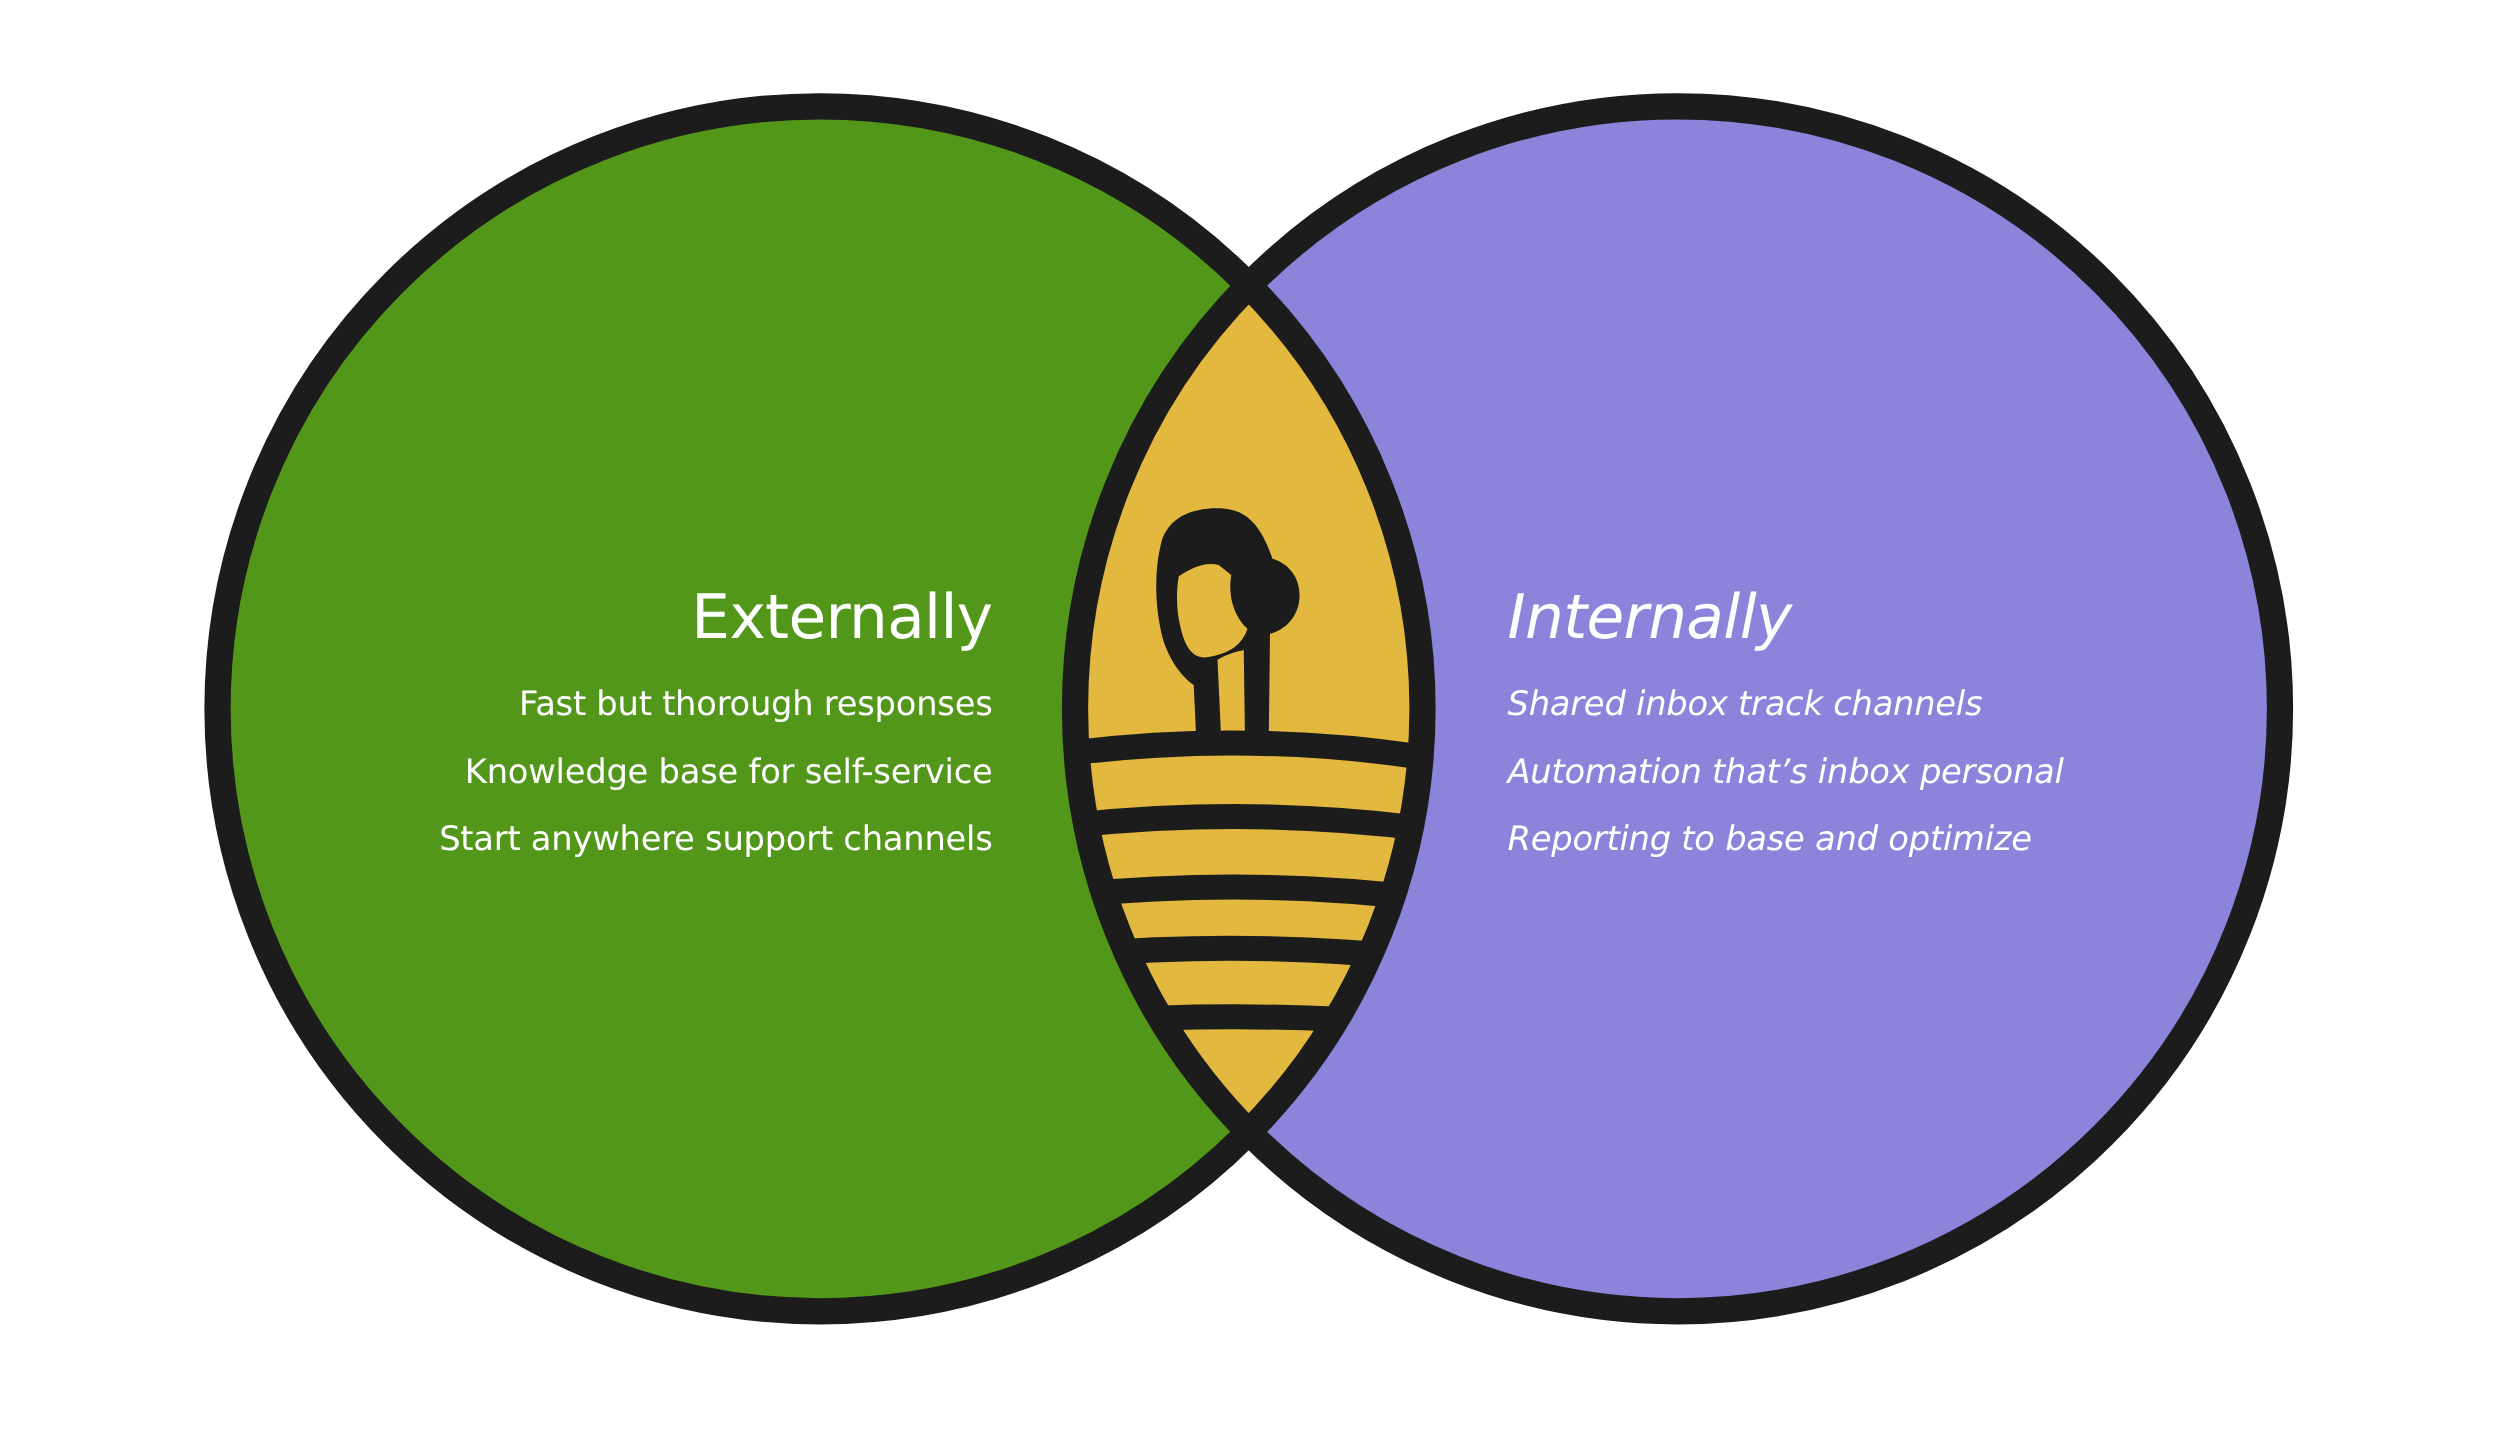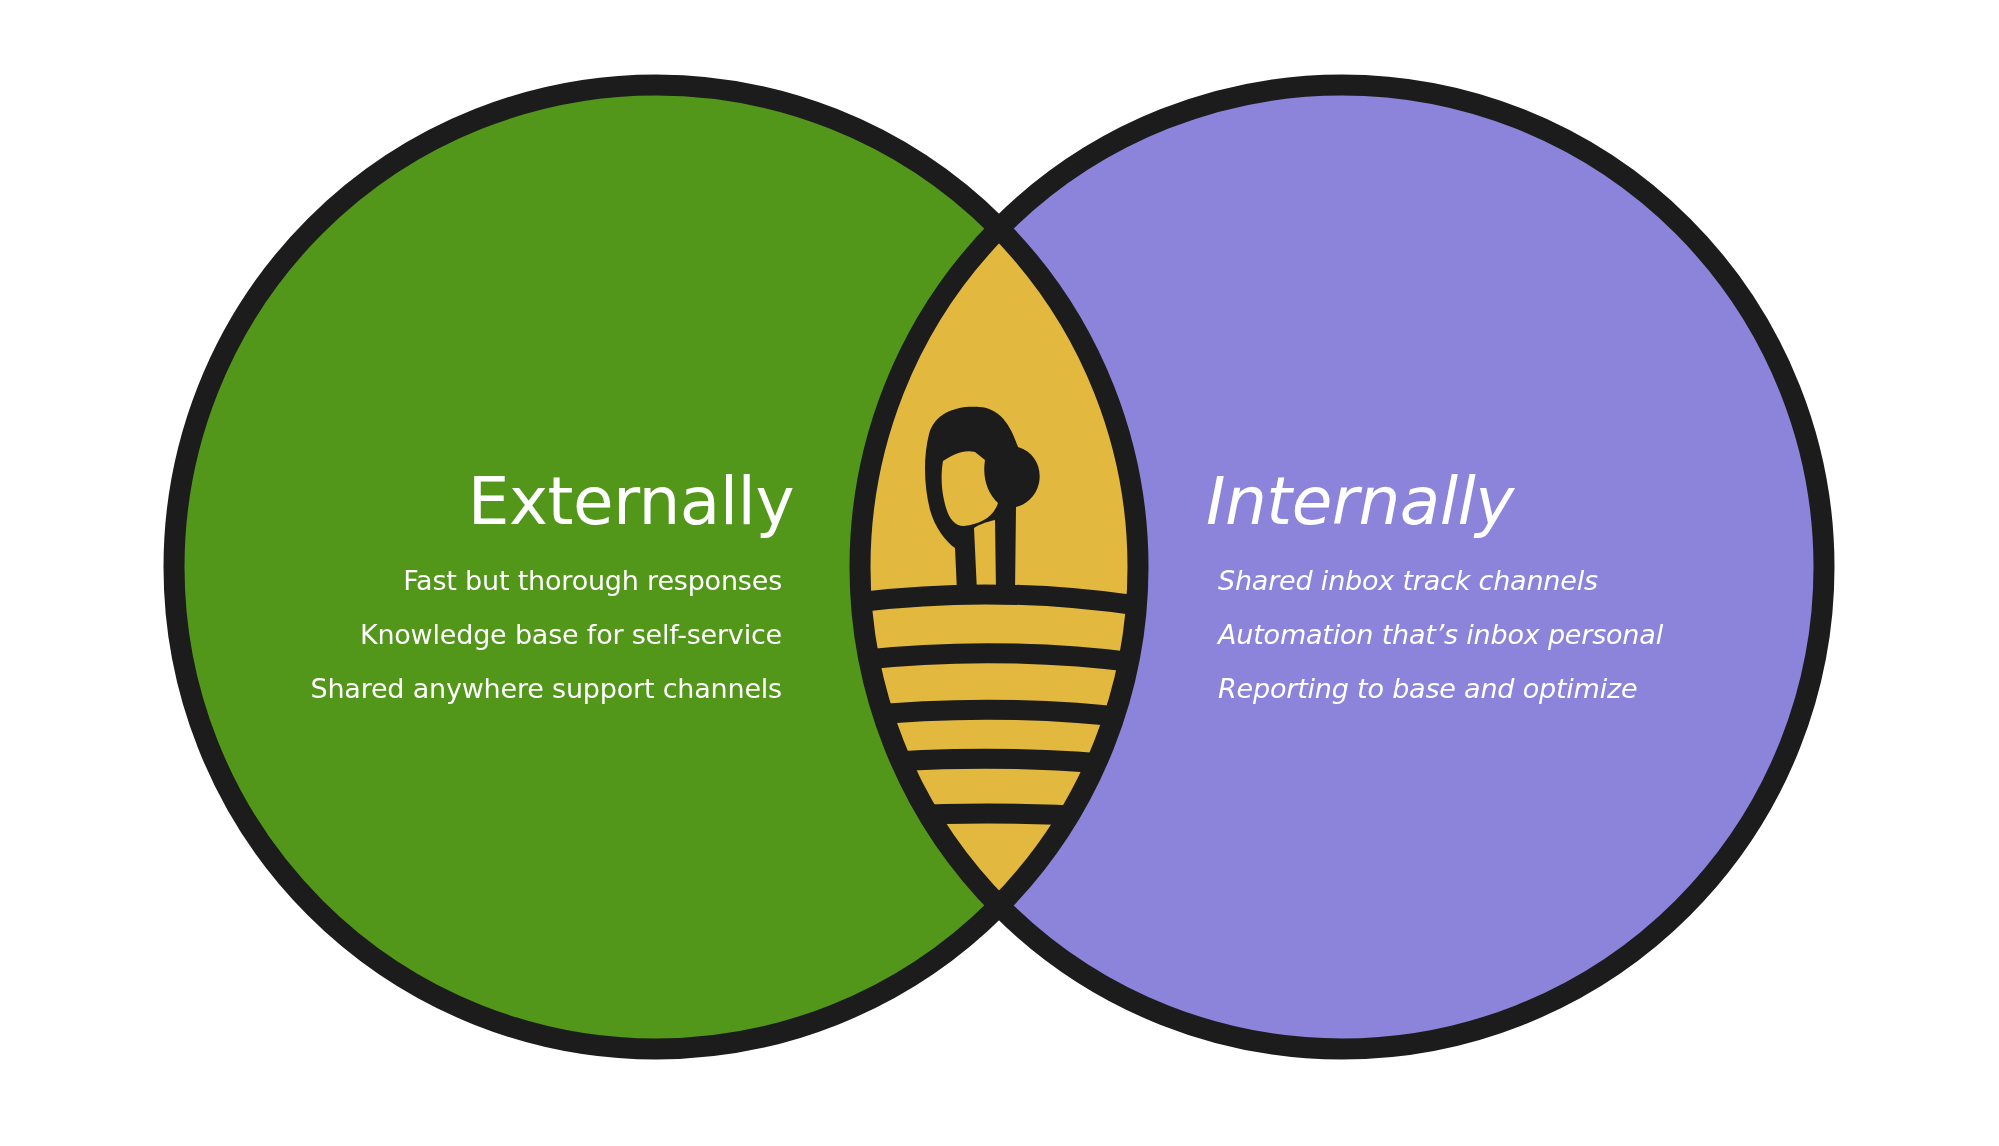--- a/index.html
+++ b/index.html
@@ -1,22 +1,22 @@
 <!DOCTYPE html>
 <html><head>
 <meta charset="utf-8">
 <style>
   html, body { margin:0; padding:0; background:#ffffff; }
   body { width:1999px; height:1146px; position:relative; overflow:hidden; font-family:"DejaVu Sans", "Liberation Sans", sans-serif; }
   #venn { position:absolute; left:0; top:0; width:1999px; height:1146px; }
   .label-block { position:absolute; color:#ffffff; }
   .label-block.left { right:calc(1999px - 794px); text-align:right; }
   .label-block.right { left:1206px; text-align:left;font-style:italic; }
-  .title { font-size:66px; font-weight:500; line-height:1; margin:0; letter-spacing:-0.5px; }
-  .items { list-style:none; margin:12px; padding:0; }
+  .title { font-size:49px; font-weight:500; line-height:1; margin:0; letter-spacing:-0.5px; }
+  .items { list-style:none; margin:0; padding:0; }
   .items li { font-size:27px; line-height:54px; white-space:nowrap; letter-spacing:-0.2px; }
 </style>
 </head>
 <body>
 
 <svg id="venn" viewBox="0 0 1999 1146" xmlns="http://www.w3.org/2000/svg">
   <defs>
     <clipPath id="clipLeft">
         <circle cx="656" cy="567" r="482"></circle>
       </clipPath>
@@ -65,21 +65,21 @@
 
   <circle cx="656" cy="567" r="482" fill="none" stroke="#1C1C1C" stroke-width="21"></circle>
   <circle cx="1342" cy="567" r="482" fill="none" stroke="#1C1C1C" stroke-width="21"></circle>
 </svg>
 
 <div class="label-block left" style="top:469px;">
   <h2 class="title">Externally</h2>
   <ul class="items" style="margin-top:19px;">
     <li>Fast but thorough responses</li>
     <li>Knowledge base for self-service</li>
-    <li>Shared anywhere support channels</li>
+    <li>Start anywhere support channels</li>
   </ul>
 </div>
 
 <div class="label-block right" style="top:469px;">
   <h2 class="title">Internally</h2>
   <ul class="items" style="margin-top:19px;">
     <li>Shared inbox track channels</li>
     <li>Automation that’s inbox personal</li>
     <li>Reporting to base and optimize</li>
   </ul>

